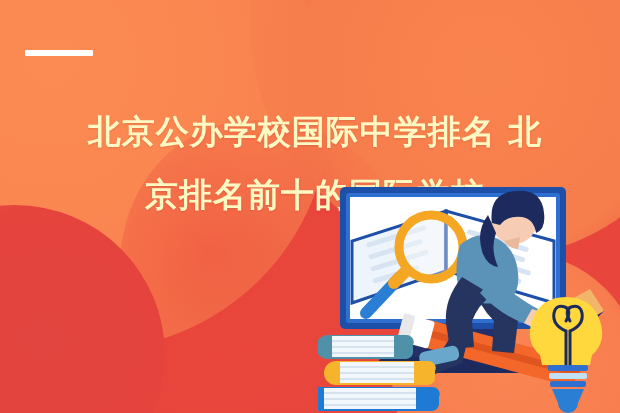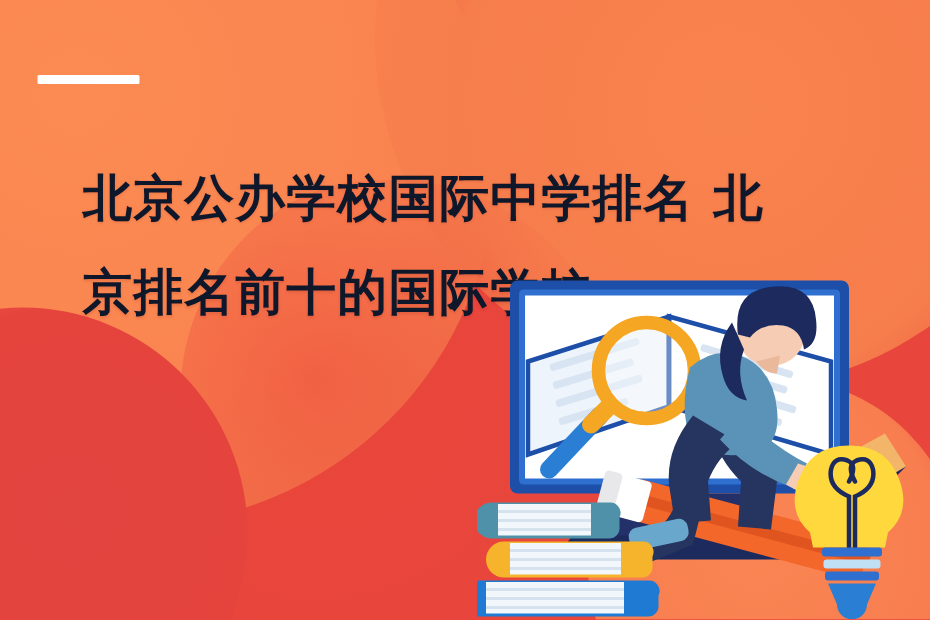--- a/index.html
+++ b/index.html
@@ -45,23 +45,24 @@
 
   
   #rule{
     position:absolute;left:25px;top:50px;width:68px;height:6px;
     background:#ffffff;border-radius:1px;
   }
 
   
   #headline{
     position:absolute;left:55px;top:100px;width:520px;
-    color:#0f172a;font-weight:bold;font-size:33px;line-height:63px;
+    color:#fef9c3;font-weight:bold;font-size:33px;line-height:63px;
     letter-spacing:1px;white-space:nowrap;
     text-shadow:0 1px 2px rgba(150,35,25,.18);
+    text-align:center;
   }
   #headline .ln{display:block;}
 
   
   #illus{position:absolute;left:318px;top:185px;width:302px;height:228px;}
   #illus svg{display:block;width:302px;height:228px;}
 </style>
 </head>
 <body>
 

